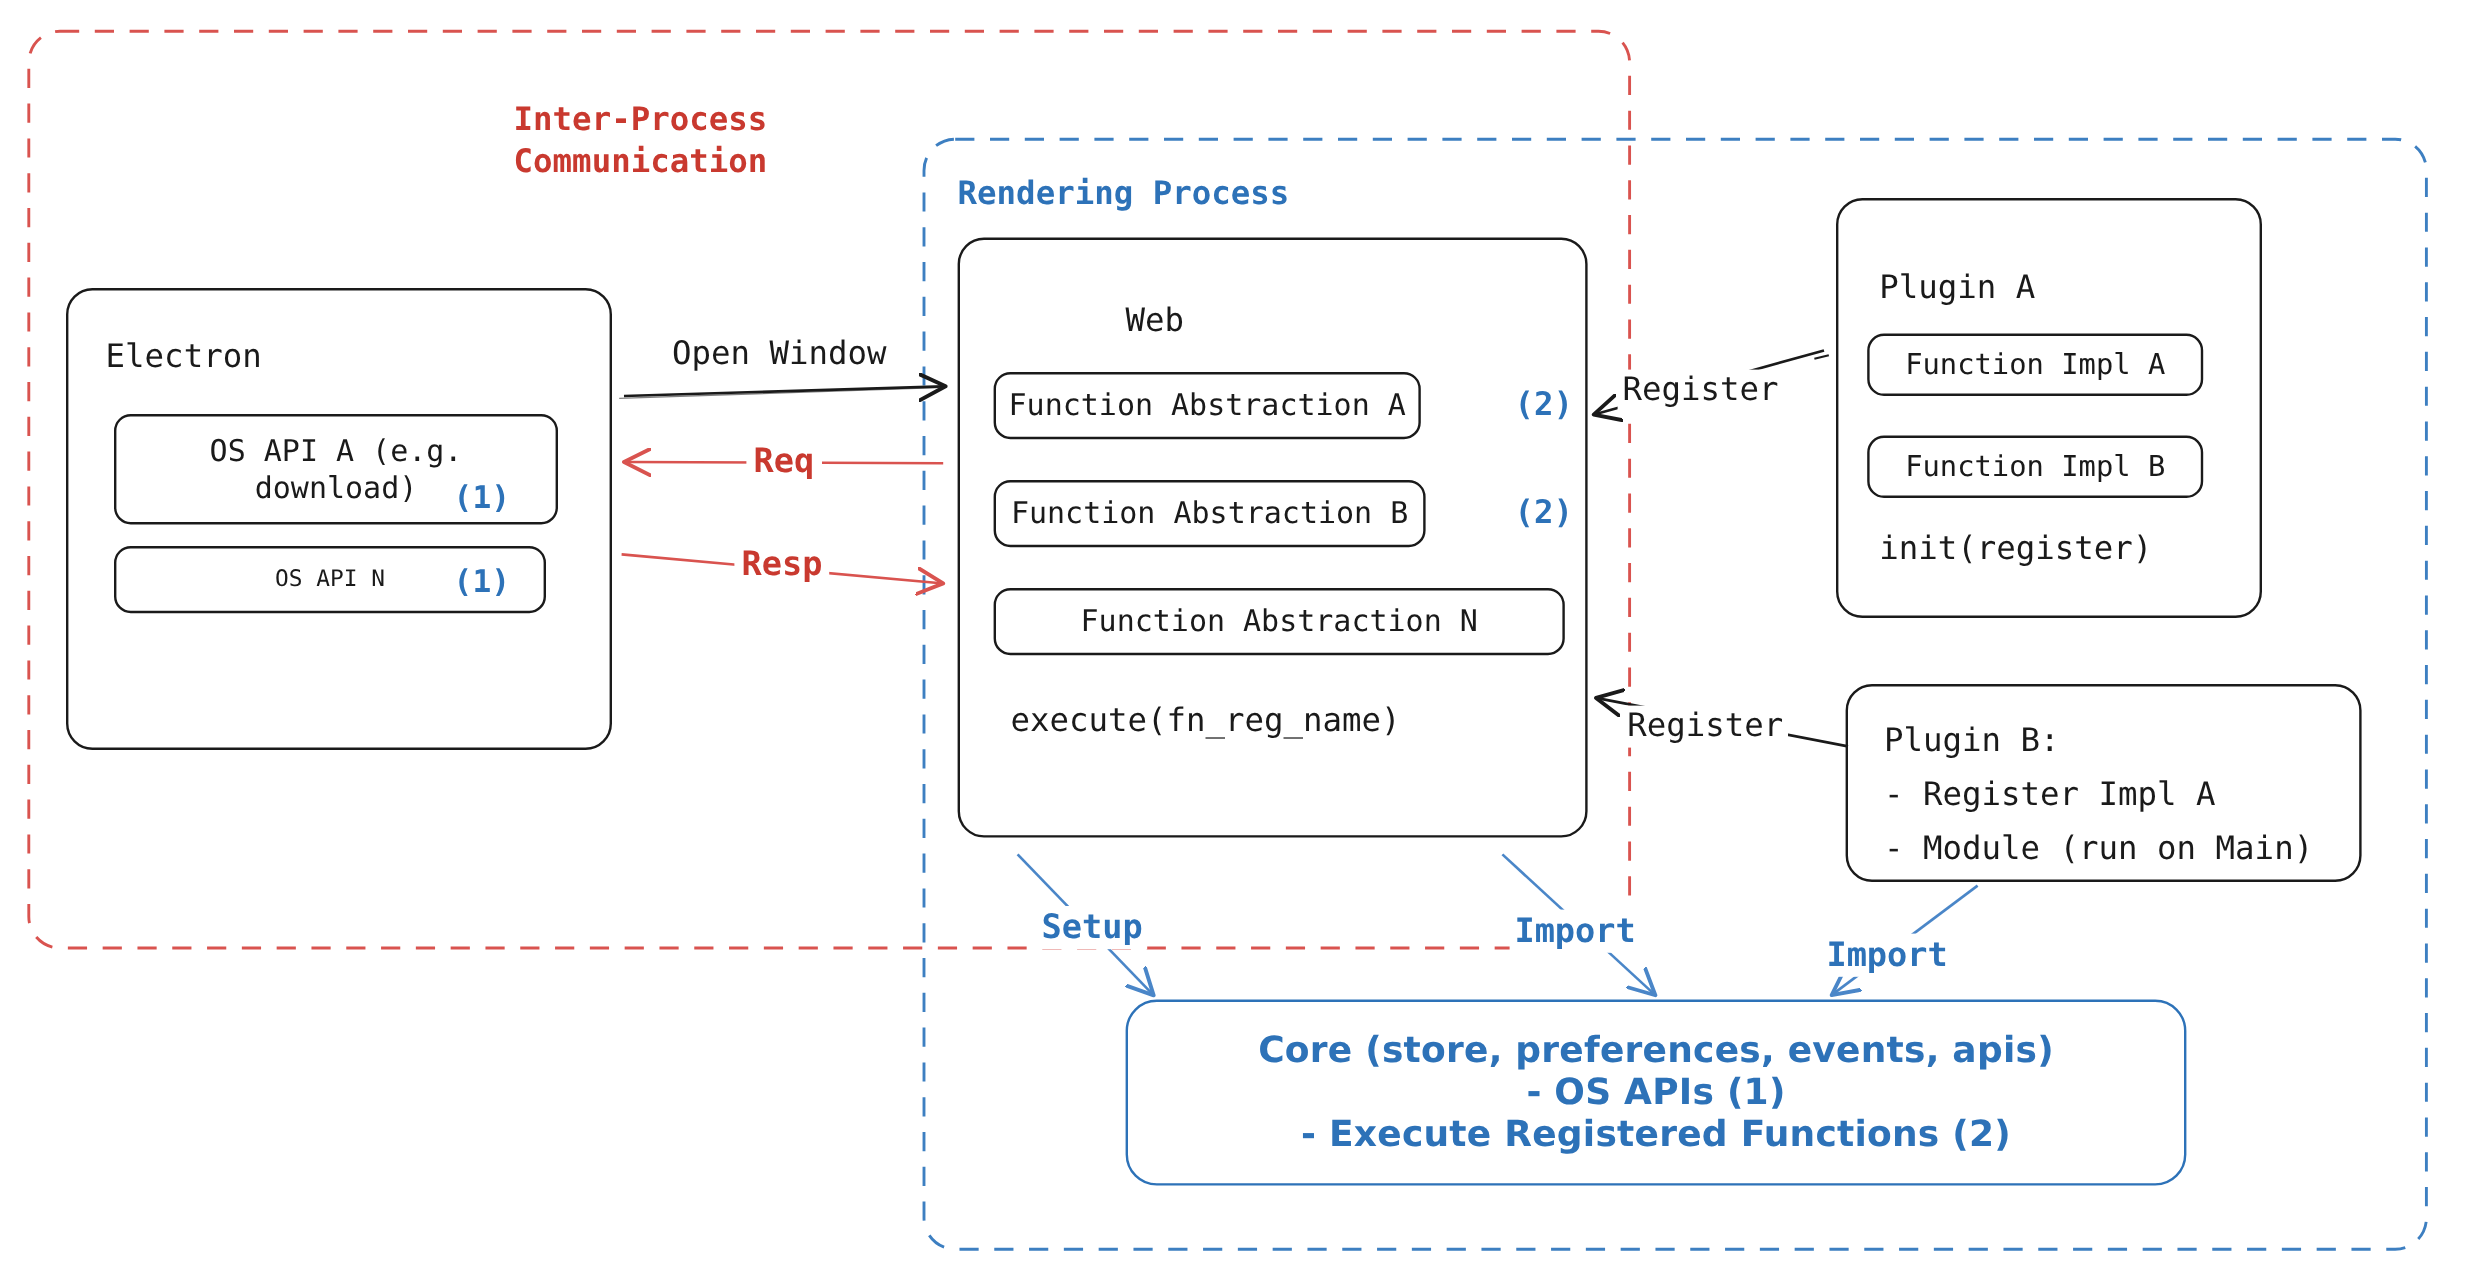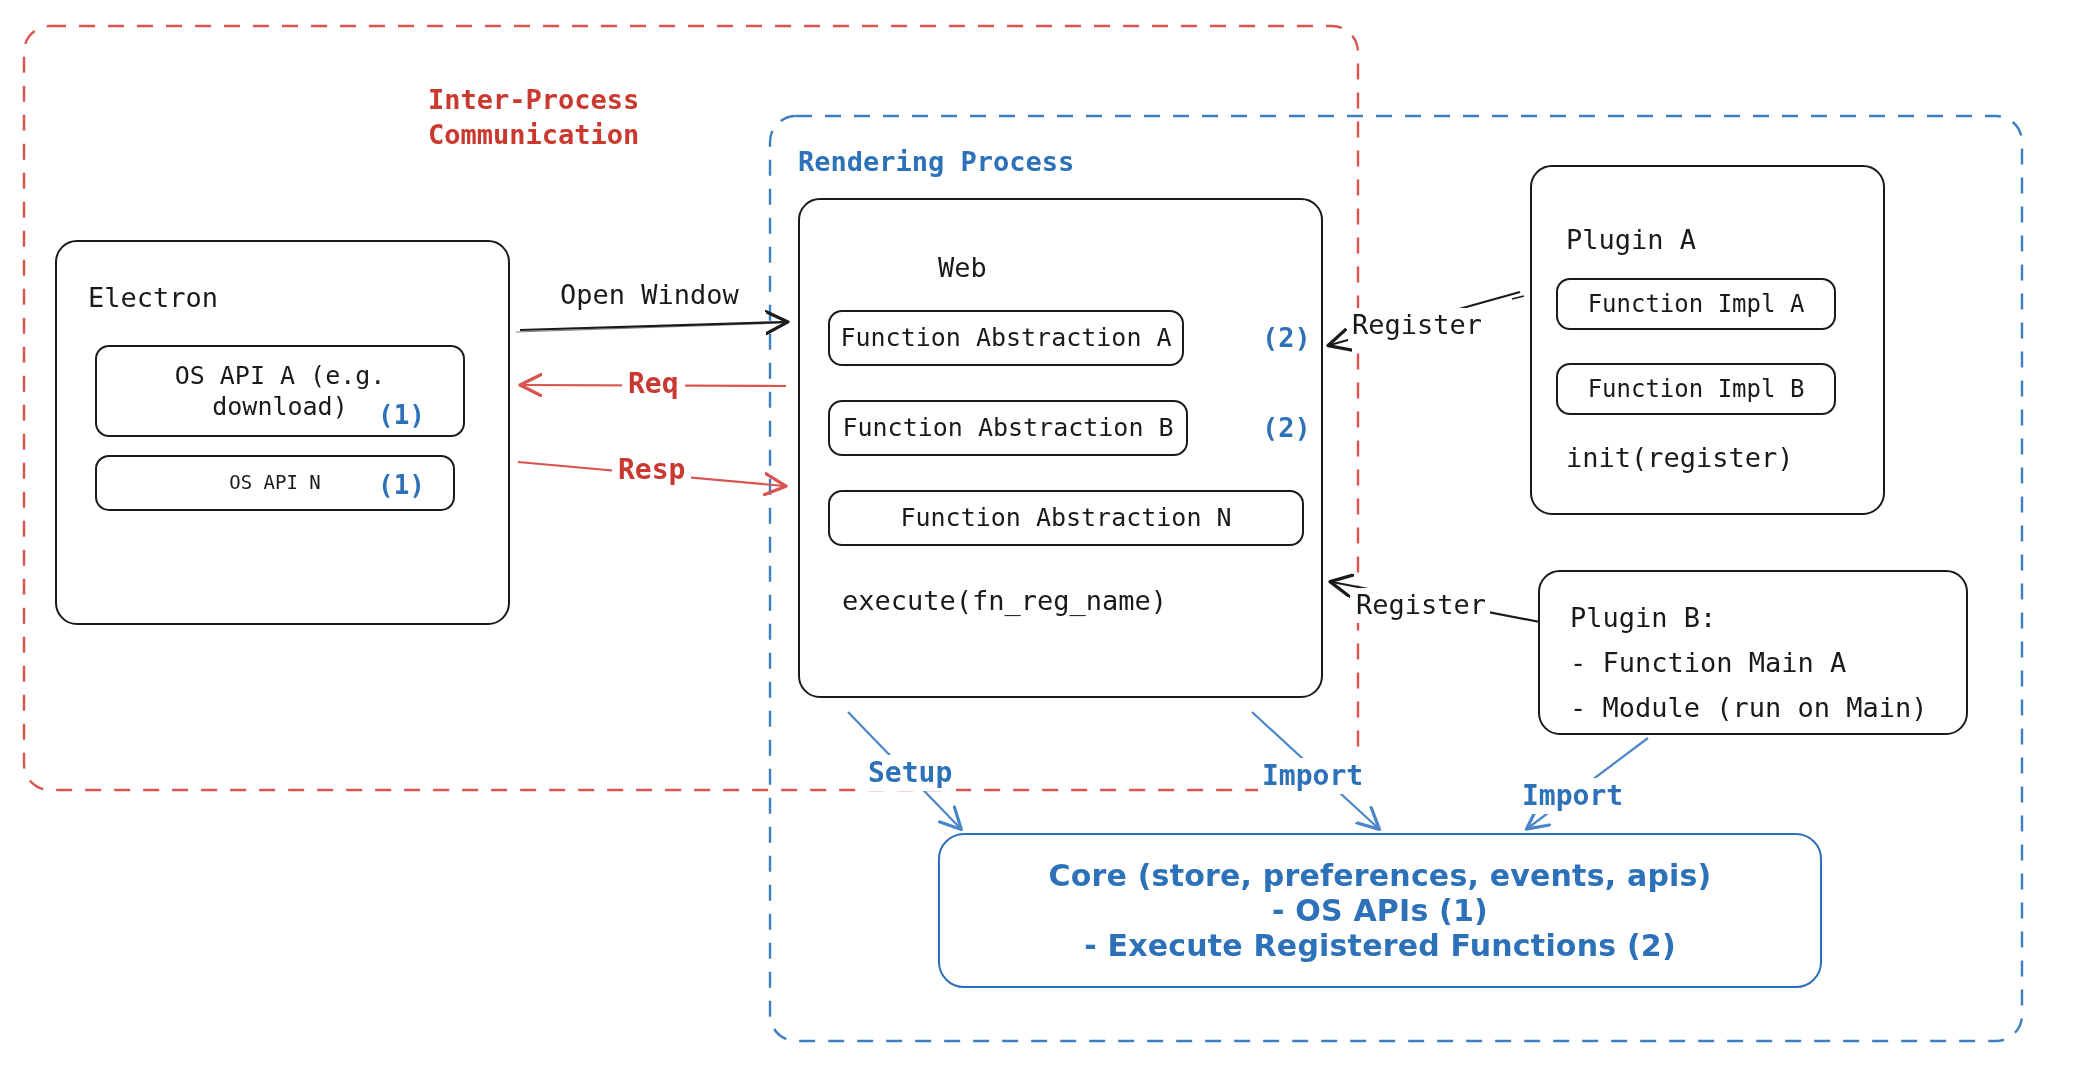--- a/index.html
+++ b/index.html
@@ -176,21 +176,21 @@
   </div>
 
   <div class="pill" style="left:1556px; top:278px; width:280px; height:52px; font-size:24px;">
     <span>Function Impl A</span>
   </div>
 
   <div class="txt" style="left:1566px; top:440px; font-size:27px;">init(register)</div>
 
   <div class="rbox" style="left:1538px; top:570px; width:430px; height:165px;"></div>
   <div class="txt" style="left:1570px; top:600px; font-size:27px;">Plugin B:</div>
-  <div class="txt" style="left:1570px; top:645px; font-size:27px;">- Function Main A</div>
+  <div class="txt" style="left:1570px; top:645px; font-size:27px;">- Register Impl A</div>
   <div class="txt" style="left:1570px; top:690px; font-size:27px;">- Module (run on Main)</div>
 
   <div class="core-box" style="left:938px; top:833px; width:884px; height:155px;">
     <div class="core-line" style="font-size:30px;">Core (store, preferences, events, apis)</div>
     <div class="core-line" style="font-size:30px;">- OS APIs (1)</div>
     <div class="core-line" style="font-size:30px;">- Execute Registered Functions (2)</div>
   </div>
 
   <div class="edge-label lbl-black" style="left:560px; top:278px; font-size:27px;">Open Window</div>
 

